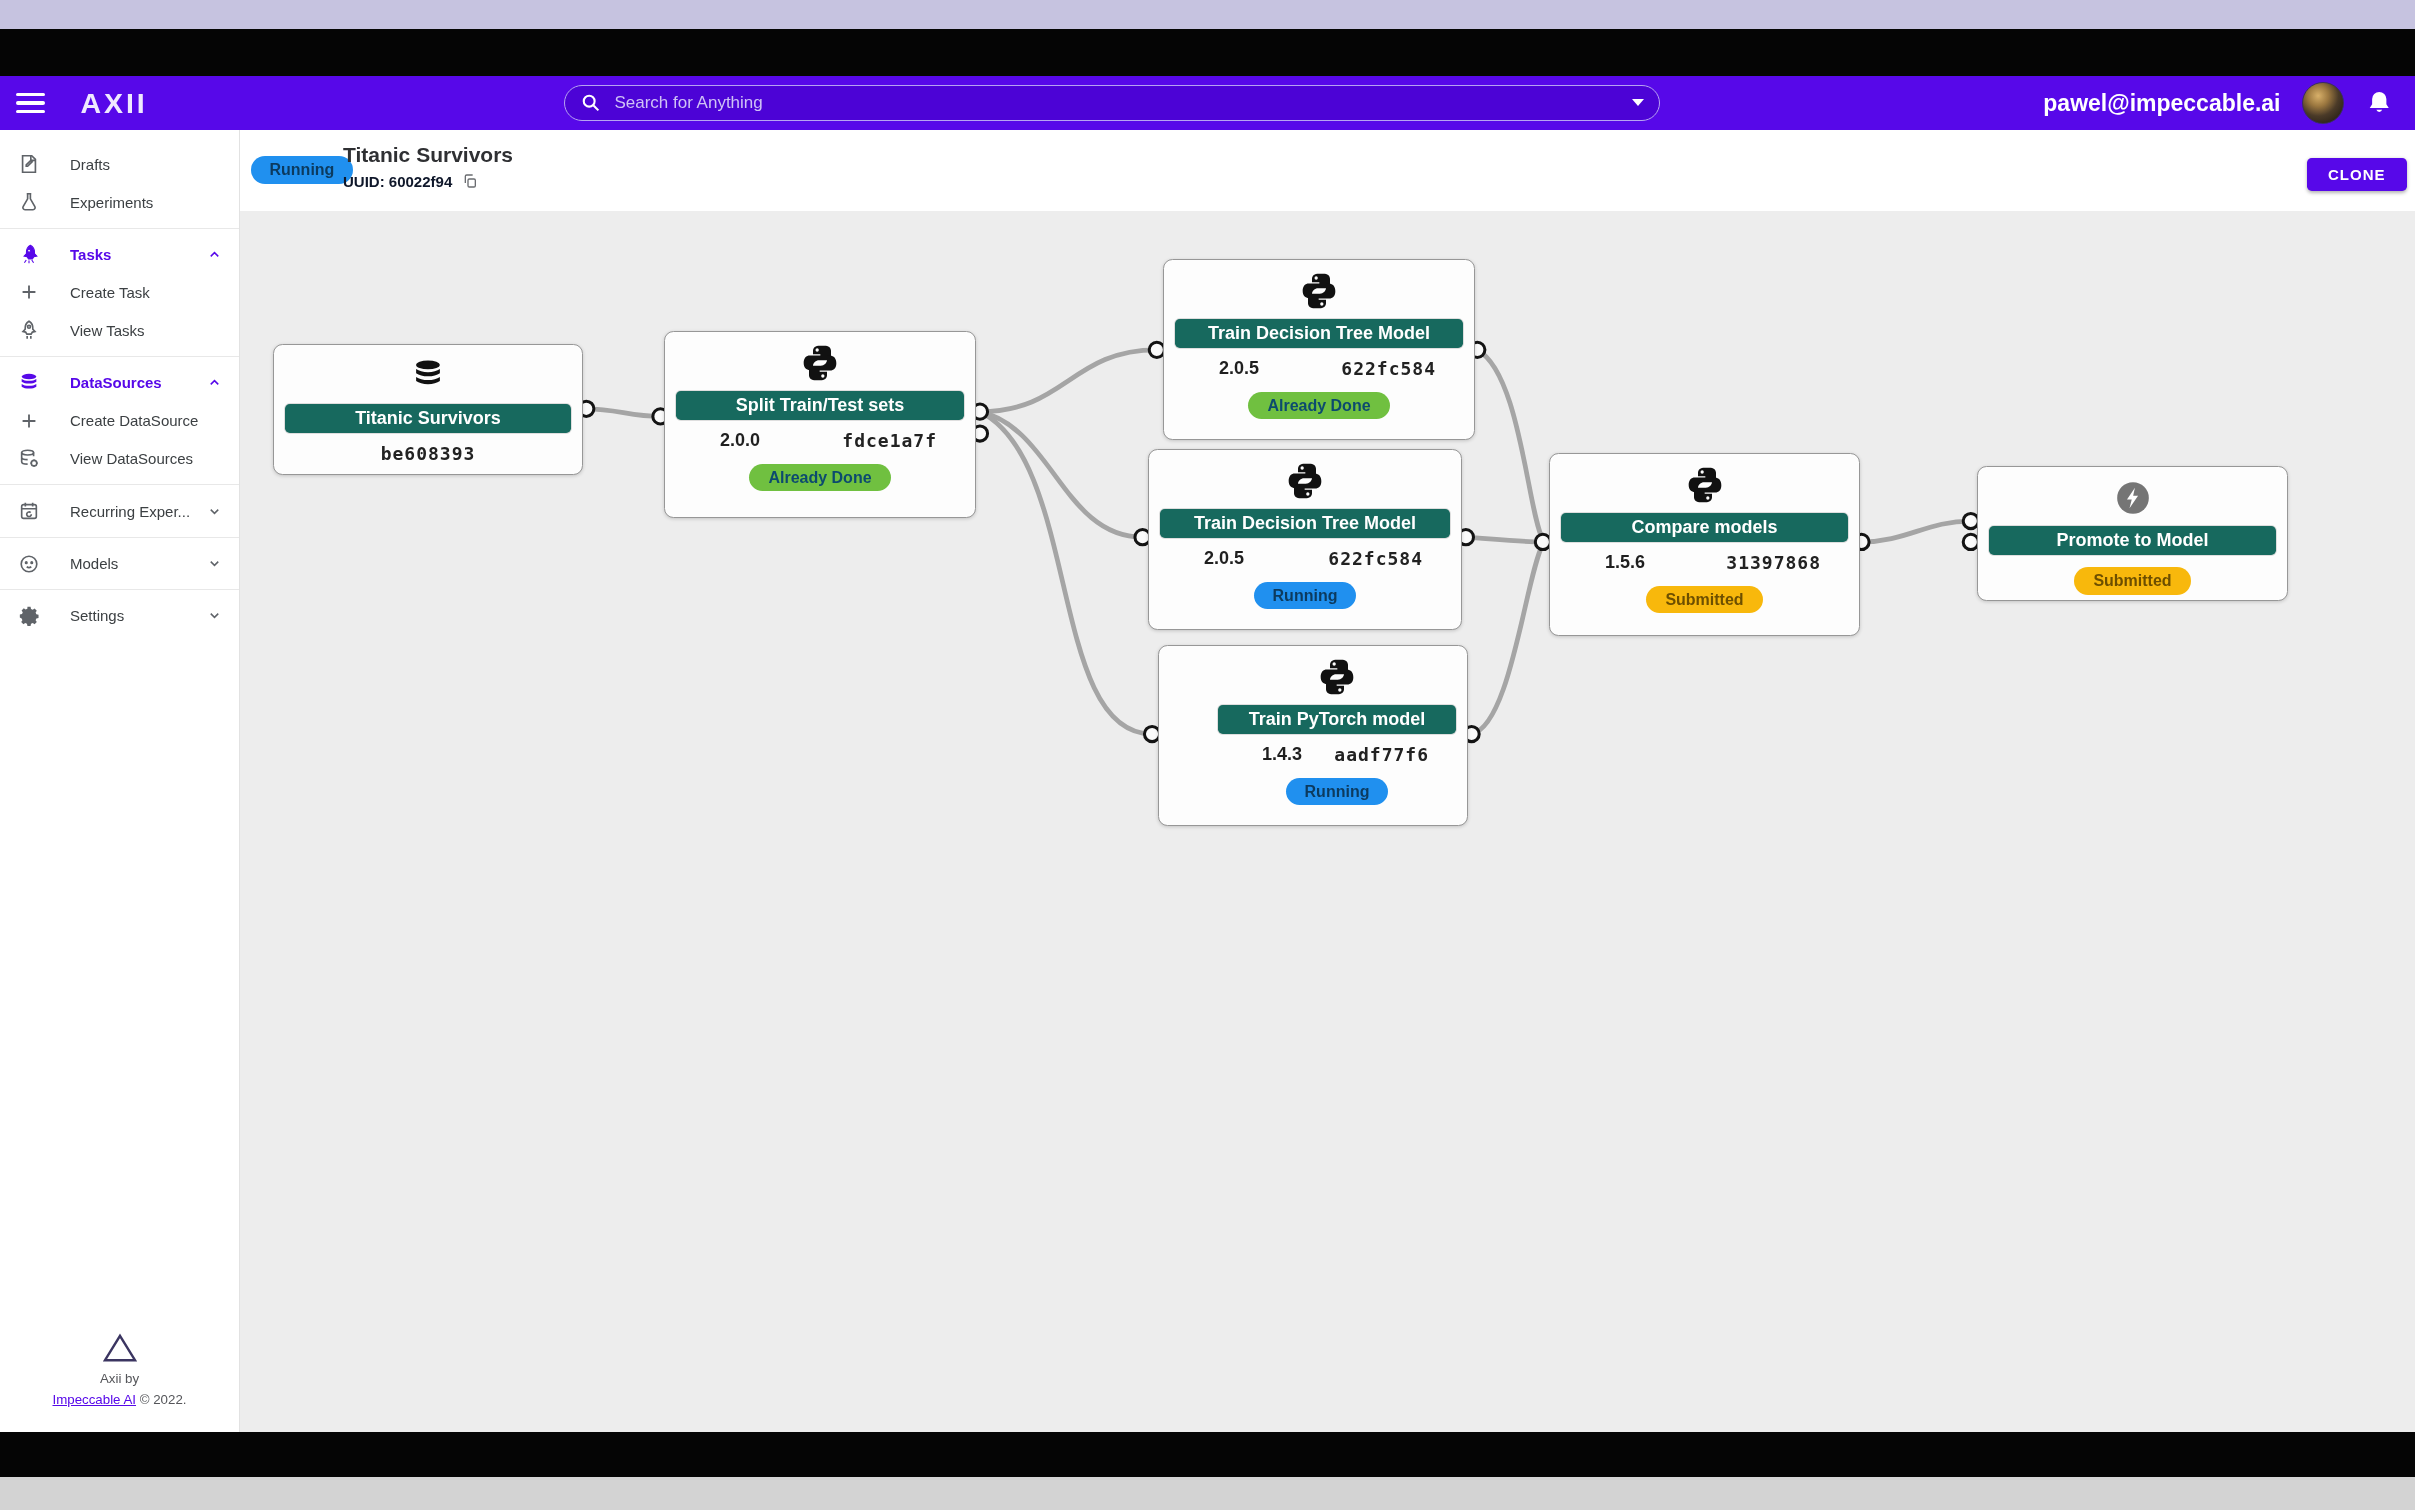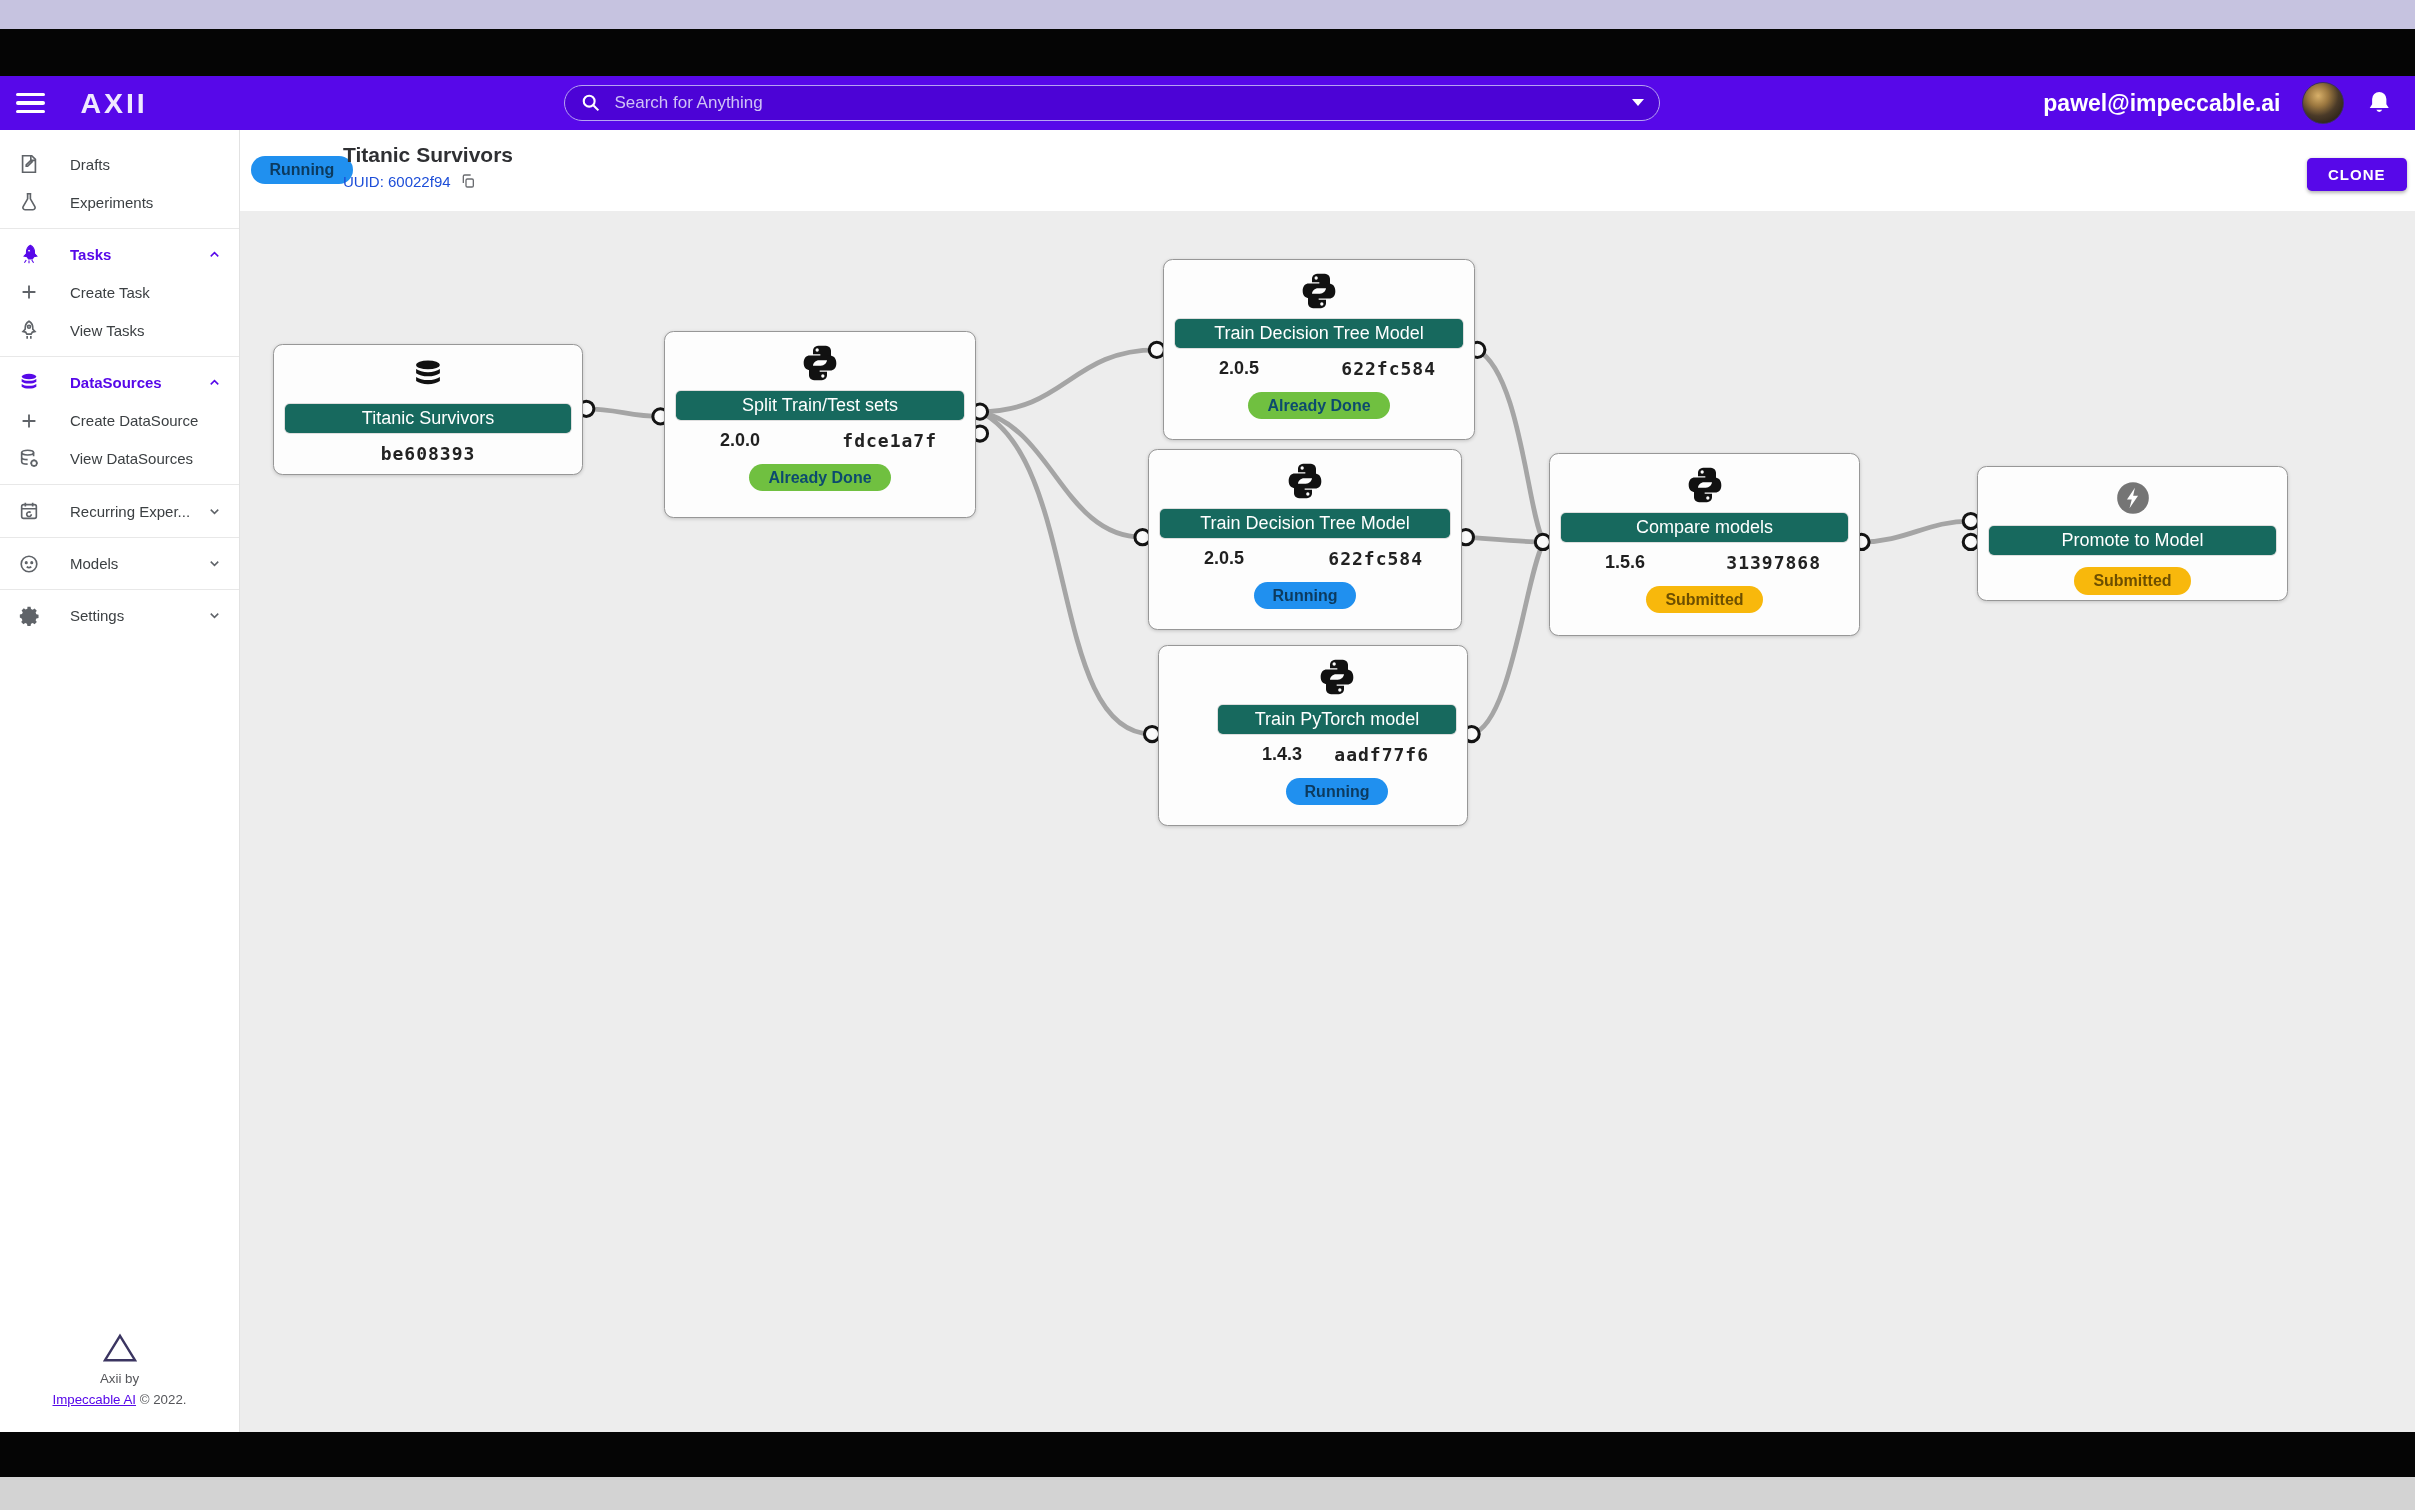--- a/index.html
+++ b/index.html
@@ -48,30 +48,30 @@
   
   .main{position:relative;flex:1;height:100%;background:#ededed;}
   .page-header{position:relative;width:100%;height:81px;background:#fff;}
   .chip{width:max-content;padding:4.8px 19px;border-radius:16px;font-size:16px;font-weight:bold;}
   .chip-running{background:#2090ef;color:#0c3a5e;}
   .chip-done{background:#70c040;color:#0c4a6e;}
   .chip-submitted{background:#f8b80c;color:#6d4f00;}
   .hdr-chip{position:absolute;left:10.5px;top:26px;}
   .hdr-text{position:absolute;left:103px;top:13.3px;}
   .hdr-title{font-size:21px;font-weight:bold;color:#2f3033;}
-  .hdr-uuid{display:flex;align-items:center;margin-top:5.7px;font-size:15px;font-weight:normal;color:#1d4ed8;font-family:"DejaVu Sans Mono",monospace;}
+  .hdr-uuid{display:flex;align-items:center;margin-top:5.7px;font-size:15px;font-weight:bold;color:#0f172a;font-family:"DejaVu Sans Mono",monospace;}
   .copy-ic{width:16px;height:16px;margin-left:9.5px;color:#6a6c70;cursor:pointer;}
   .clone-btn{position:absolute;right:9.5px;top:27.6px;height:33px;padding:0 21px;background:#5708e9;color:#fff;border:none;border-radius:4.8px;font-size:15px;font-weight:bold;letter-spacing:1px;box-shadow:0 1.9px 3.8px rgba(0,0,0,.3);cursor:pointer;}
 
   
   .canvas{position:absolute;left:0;top:81px;width:2176px;height:1221px;background:#ededed;overflow:hidden;}
   .edges{position:absolute;left:0;top:0;}
   .node{position:absolute;background:#fdfdfd;border:1px solid #979797;border-radius:9.5px;box-shadow:0 1px 3.8px rgba(0,0,0,.18);padding-top:7.6px;cursor:pointer;}
   .node-icon{height:46px;display:flex;align-items:center;justify-content:center;}
-  .node-title{margin:5.7px 11.4px 0;background:#17695e;color:#fff;text-align:center;font-size:18px;font-weight:normal;border-radius:4.8px;padding:3.8px 0;box-shadow:0 0 0 1px rgba(0,0,0,.12);}
+  .node-title{margin:5.7px 11.4px 0;background:#17695e;color:#fff;text-align:center;font-size:18px;font-weight:bold;border-radius:4.8px;padding:3.8px 0;box-shadow:0 0 0 1px rgba(0,0,0,.12);}
   .node-meta{display:flex;justify-content:space-between;align-items:center;margin-top:10.5px;padding:0 38px 0 55px;font-size:18px;color:#1f1f1f;font-weight:600;}
   .node-meta.single{justify-content:center;padding:0;}
   .node-hash{font-family:"DejaVu Sans Mono",monospace;font-weight:bold;letter-spacing:1px;color:#222;}
   .node .chip{margin:12.4px auto 0;}
 </style>
 </head>
 <body>
 
 <div class="screen">
   <div class="strip-lavender"></div>

